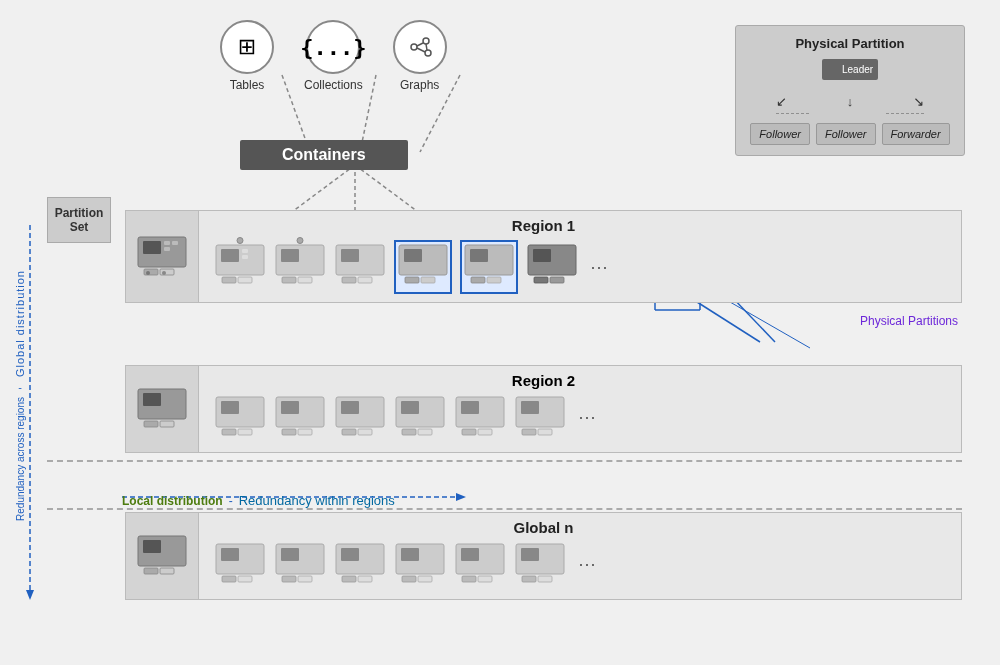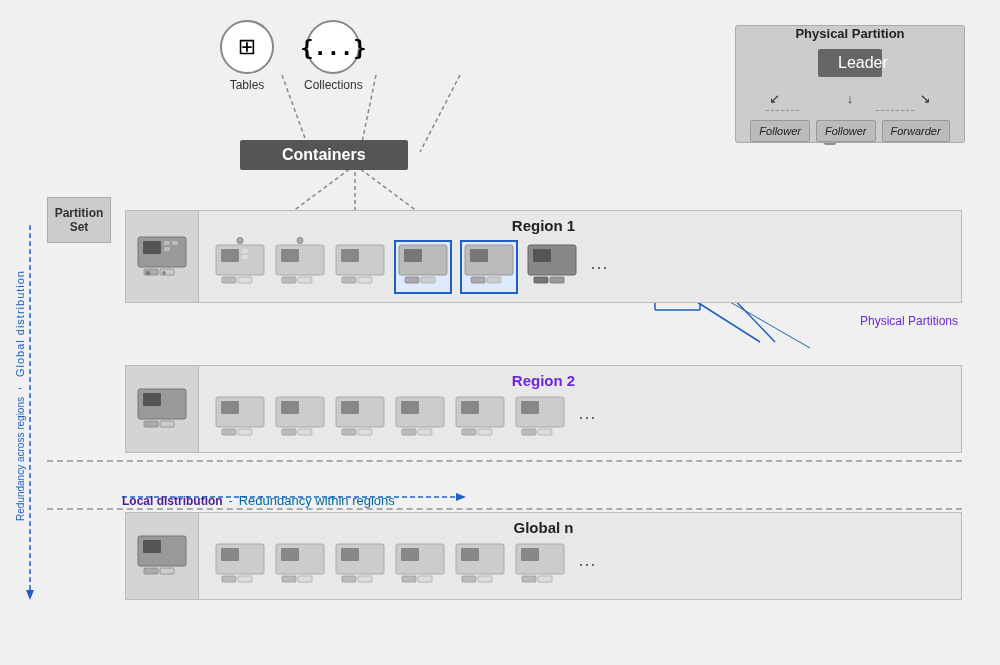--- a/index.html
+++ b/index.html
@@ -65,38 +65,38 @@
     }
 
     
     .physical-partition-outer {
       position: absolute;
       top: 25px;
       right: 35px;
       width: 230px;
       background: #ccc;
       border: 1px solid #aaa;
-      padding: 0;
+      padding: 10px;
       border-radius: 3px;
     }
     .pp-title {
       text-align: center;
       font-size: 13px;
       font-weight: bold;
       margin-bottom: 8px;
       color: #222;
     }
     .pp-leader {
       background: #666;
       color: #fff;
       text-align: center;
       padding: 5px 20px;
-      font-size: 16px;
+      font-size: 10px;
       margin: 0 auto 8px;
-      width: 64px;
+      width: 56px;
       border-radius: 2px;
     }
     .pp-followers {
       display: flex;
       gap: 6px;
       justify-content: center;
     }
     .pp-follower {
       background: #bbb;
       border: 1px solid #999;
@@ -201,20 +201,34 @@
 
   <div class="top-icons">
     <div class="icon-item">
       <div class="icon-circle">⊞</div>
       <span class="icon-label">Tables</span>
     </div>
     <div class="icon-item">
       <div class="icon-circle" style="font-family:monospace;font-weight:bold;">{...}</div>
       <span class="icon-label">Collections</span>
     </div>
+    <div class="icon-item">
+      <div class="icon-circle">
+
+        <svg width="28" height="28" viewBox="0 0 28 28">
+          <circle cx="8" cy="14" r="3" fill="none" stroke="#555" stroke-width="1.5"></circle>
+          <circle cx="20" cy="8" r="3" fill="none" stroke="#555" stroke-width="1.5"></circle>
+          <circle cx="22" cy="20" r="3" fill="none" stroke="#555" stroke-width="1.5"></circle>
+          <line x1="11" y1="13" x2="17" y2="10" stroke="#555" stroke-width="1.5"></line>
+          <line x1="11" y1="15" x2="19" y2="19" stroke="#555" stroke-width="1.5"></line>
+          <line x1="20" y1="11" x2="21" y2="17" stroke="#555" stroke-width="1.5"></line>
+        </svg>
+      </div>
+      <span class="icon-label">Graphs</span>
+    </div>
   </div>
 
   <div class="containers-box">
     <span>Containers</span>
   </div>
 
   <div class="physical-partition-outer">
     <div class="pp-title">Physical Partition</div>
     <div style="display:flex;justify-content:center;margin-bottom:6px;">
       <div class="pp-leader">Leader</div>
@@ -332,21 +346,21 @@
           </svg>
         </div>
         <span class="ellipsis">···</span>
       </div>
     </div>
   </div>
 
   <div style="position:absolute;top:314px;right:42px;font-size:12px;color:#6d28d9;">Physical Partitions</div>
 
   <div style="position:absolute;top:365px;left:125px;right:38px;background:#e8e8e8;border:1px solid #bbb;min-height:88px;">
-    <div style="text-align:center;font-size:15px;font-weight:bold;padding:6px 0 2px;color:#6d28d9;">Region 2</div>
+    <div style="text-align:center;font-size:15px;font-weight:bold;padding:6px 0 2px;color:#000000;">Region 2</div>
     <div style="padding:0 8px 8px 8px;margin-top:4px;display:flex;gap:8px;align-items:center;">
       <div style="position:absolute;left:0;top:0;bottom:0;width:73px;background:#d4d4d4;border-right:1px solid #bbb;display:flex;align-items:center;justify-content:center;">
         <svg width="52" height="44" viewBox="0 0 52 44">
           <rect x="2" y="2" width="48" height="30" rx="2" fill="#999" stroke="#777" stroke-width="1"></rect>
           <rect x="7" y="6" width="18" height="13" rx="1" fill="#555"></rect>
           <rect x="8" y="34" width="14" height="6" rx="1" fill="#aaa" stroke="#888" stroke-width="0.8"></rect>
           <rect x="24" y="34" width="14" height="6" rx="1" fill="#ccc" stroke="#888" stroke-width="0.8"></rect>
         </svg>
       </div>
       <div style="margin-left:80px;display:flex;gap:8px;align-items:center;">
@@ -385,21 +399,21 @@
             <rect x="7" y="6" width="18" height="13" rx="1" fill="#888"></rect>
             <rect x="8" y="34" width="14" height="6" rx="1" fill="#bbb" stroke="#999" stroke-width="0.8"></rect>
             <rect x="24" y="34" width="14" height="6" rx="1" fill="#ddd" stroke="#aaa" stroke-width="0.8"></rect>
           </svg>
         <span class="ellipsis">···</span>
       </div>
     </div>
   </div>
 
   <div style="position:absolute;top:493px;left:122px;display:flex;align-items:center;gap:6px;">
-    <span style="font-size:12px;color:#4c1d95;font-weight:bold;">Local distribution</span>
+    <span style="font-size:12px;color:#4d7c0f;font-weight:bold;">Local distribution</span>
     <span style="font-size:12px;color:#2060c0;">-</span>
     <span style="font-size:13px;color:#0369a1;">Redundancy within regions</span>
   </div>
 
   <div style="position:absolute;top:512px;left:125px;right:38px;background:#e8e8e8;border:1px solid #bbb;min-height:88px;">
     <div style="text-align:center;font-size:15px;font-weight:bold;padding:6px 0 2px;color:#222;">Global n</div>
     <div style="padding:0 8px 8px 8px;margin-top:4px;display:flex;gap:8px;align-items:center;">
       <div style="position:absolute;left:0;top:0;bottom:0;width:73px;background:#d4d4d4;border-right:1px solid #bbb;display:flex;align-items:center;justify-content:center;">
         <svg width="52" height="44" viewBox="0 0 52 44">
           <rect x="2" y="2" width="48" height="30" rx="2" fill="#999" stroke="#777" stroke-width="1"></rect>

